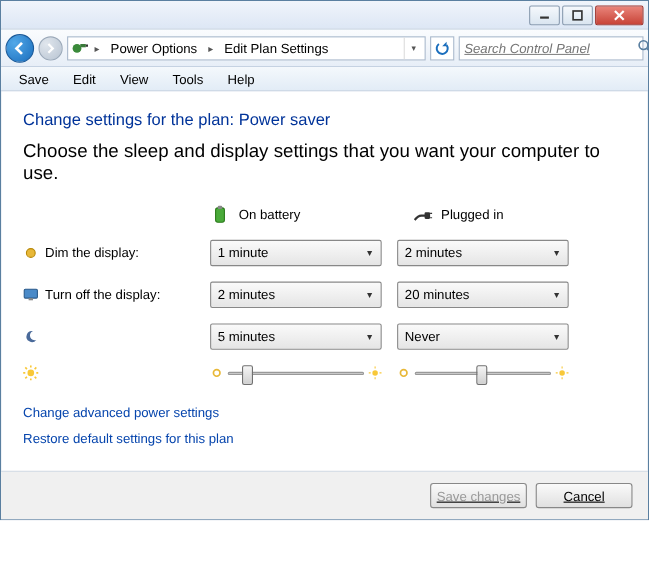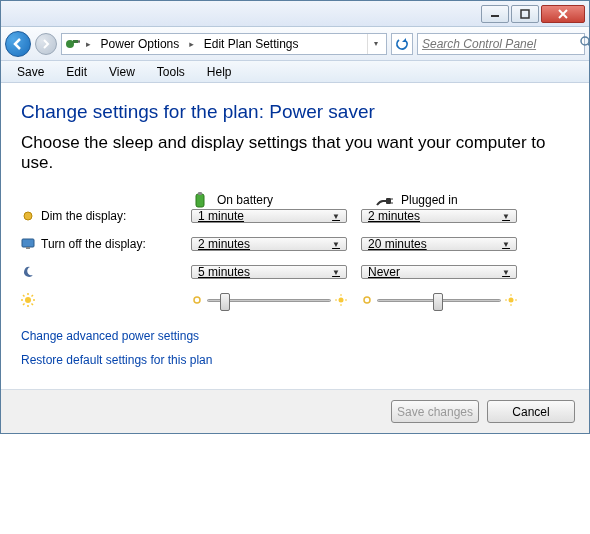--- a/index.html
+++ b/index.html
@@ -72,58 +72,57 @@
 .search input { border: none; outline: none; font: inherit; font-style: italic; color: #888; flex: 1; text-decoration: underline; }
 .search-icon { color: #5a7fa0; cursor: pointer; }
 .menubar {
   height: 22px;
   background: linear-gradient(to bottom, #f4f8fc, #e2ecf6);
   border-bottom: 1px solid #c5d2e2;
   display: flex; align-items: center; padding: 0 6px; gap: 2px;
 }
 .menuitem { padding: 2px 10px; cursor: pointer; }
 .content { padding: 18px 20px 12px 20px; }
-.heading { color: #003399; font-size: 19px; font-weight: normal; margin-bottom: 10px; }
+.heading { color: #003399; font-size: 15px; font-weight: normal; margin-bottom: 10px; }
 .subtext { font-size: 17px; margin-bottom: 18px; }
-.cols-header { display: flex; align-items: center; }
+.cols-header { display: flex; align-items: center; margin-bottom: 14px; }
 .col-label { width: 170px; }
 .col { width: 170px; display: flex; align-items: center; gap: 8px; }
 .battery-icon, .plug-icon { width: 18px; height: 18px; }
 .row { display: flex; align-items: center; margin-bottom: 14px; }
 .row-label { width: 170px; display: flex; align-items: center; gap: 6px; }
 .row-icon { width: 14px; height: 14px; }
 .combo {
-  width: 156px; height: 14px;
+  width: 156px; height: 24px;
   border: 1px solid #888;
   border-radius: 2px;
   background: linear-gradient(to bottom, #fafafa, #e5e5e5);
   display: flex; align-items: center; padding: 0 6px; cursor: pointer;
   justify-content: space-between;
-  text-decoration: underline;
 }
 .combo-arrow { font-size: 8px; color: #333; }
 .col-spacer { width: 14px; }
 .slider-wrap { width: 156px; display: flex; align-items: center; gap: 4px; }
 .sun { width: 12px; height: 12px; }
 .slider-track {
   flex: 1; height: 3px; background: #c8c8c8; border: 1px solid #999; border-radius: 2px;
   position: relative;
 }
 .slider-thumb {
   position: absolute; top: -7px; width: 10px; height: 18px;
   background: linear-gradient(to bottom, #f5f5f5, #d0d0d0);
   border: 1px solid #707070; border-radius: 2px;
 }
 .links { margin-top: 22px; }
 .link { color: #0645ad; cursor: pointer; margin-bottom: 10px; display: block; }
 .footer {
   border-top: 1px solid #d5dde6;
   background: #f0f0f0;
   padding: 10px 14px;
-  display: flex; justify-content: flex-end; gap: 8px;
+  display: flex; justify-content: flex-end; gap: 8px; text-decoration: underline;
 }
 .btn {
   min-width: 88px; height: 23px;
   border: 1px solid #888; border-radius: 3px;
   background: linear-gradient(to bottom, #fafafa, #e0e0e0);
   cursor: pointer; font: inherit;
 }
 .btn:disabled { color: #999; cursor: default; }
 </style>
 </head>

